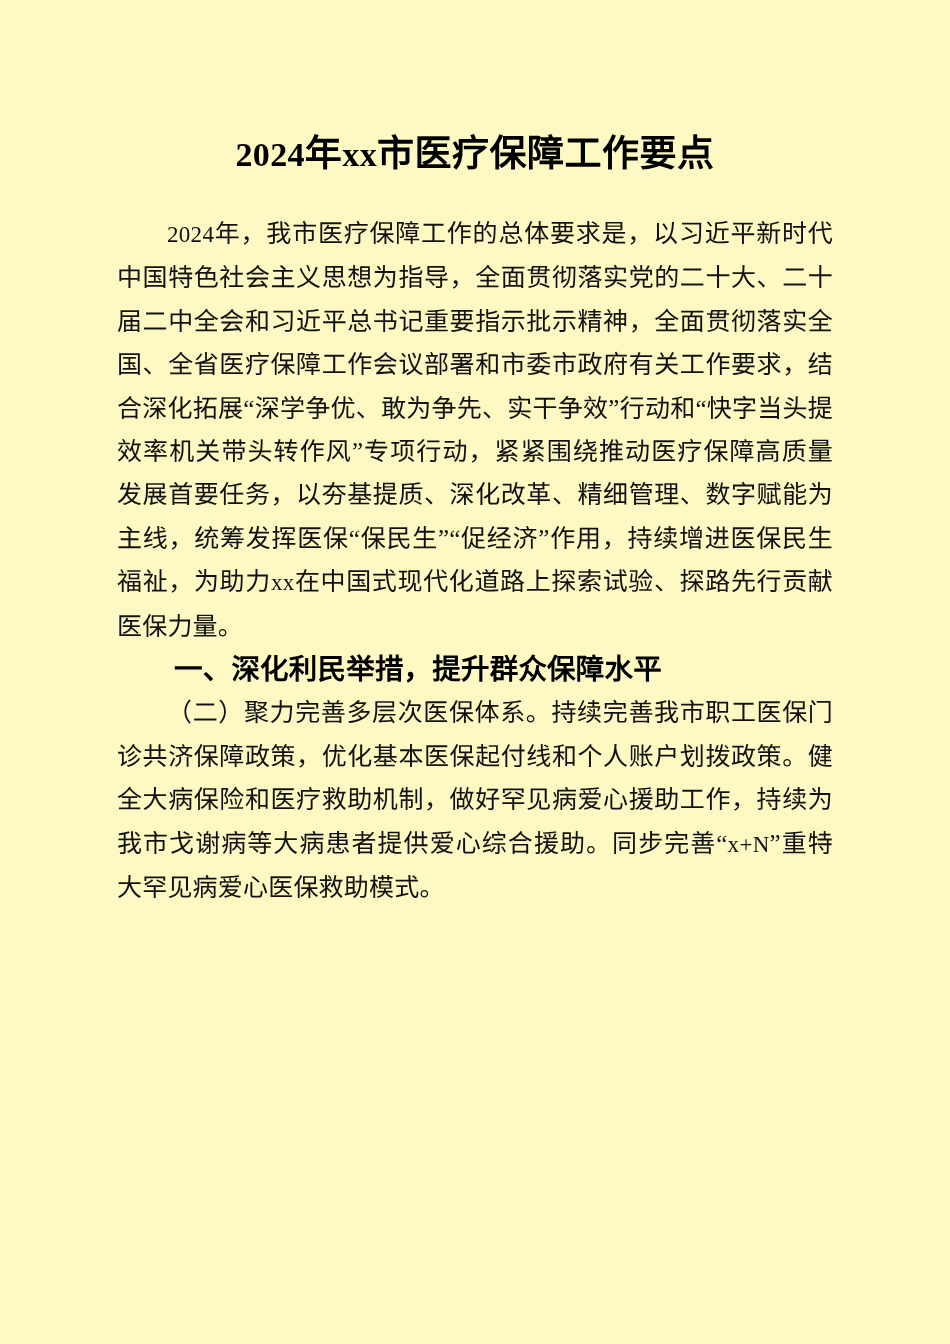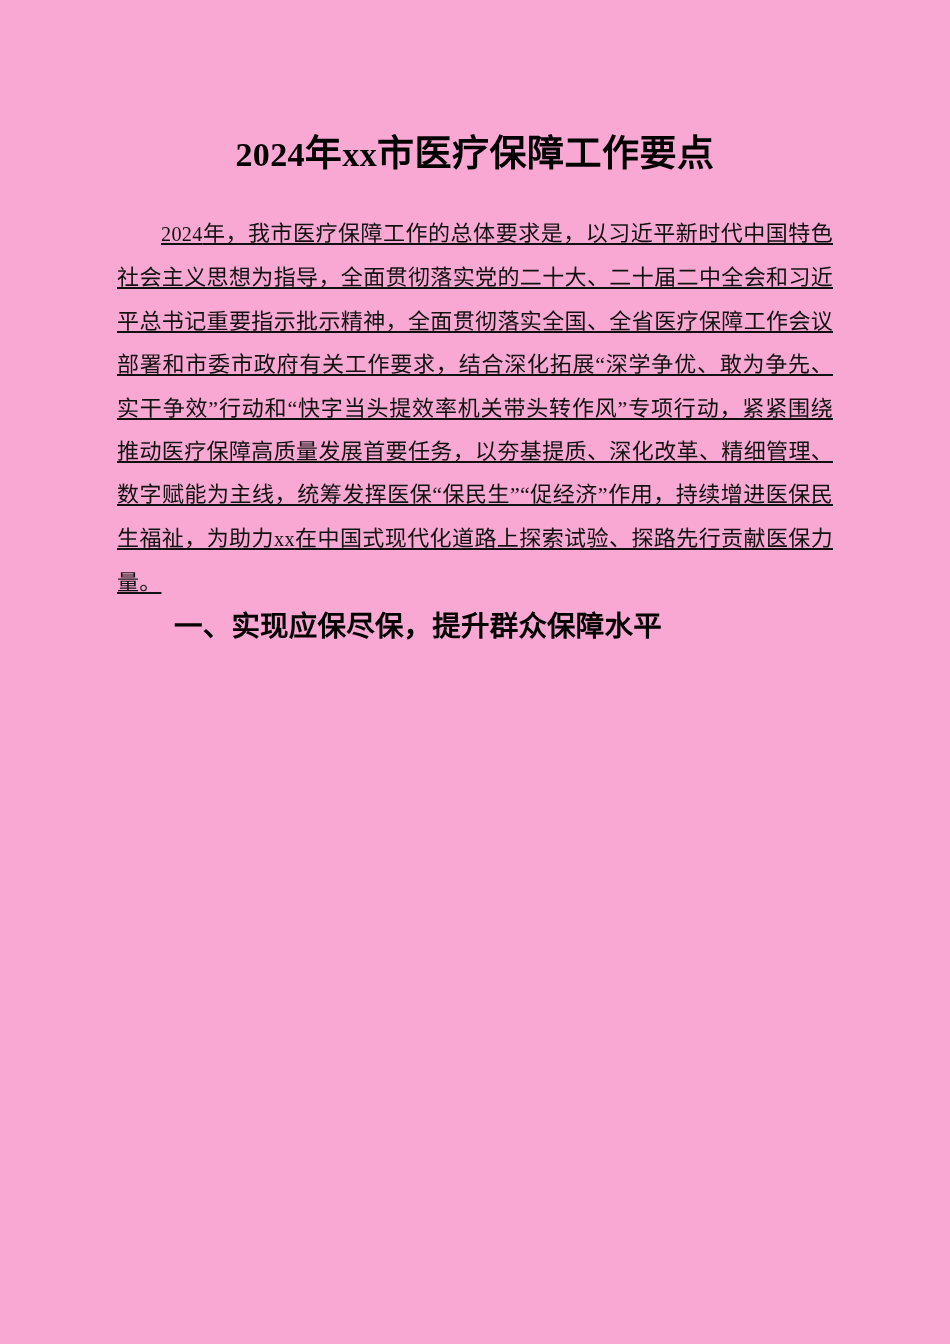--- a/index.html
+++ b/index.html
@@ -17,21 +17,21 @@
     color: #000000;
     -webkit-font-smoothing: antialiased;
   }
 
   .page {
     position: absolute;
     left: 0;
     top: 0;
     width: 950px;
     height: 1344px;
-    background: #f9a8d4;
+    background: #fef9c3;
     box-sizing: border-box;
   }
 
   .content {
     position: absolute;
     left: 117px;
     top: 0;
     width: 716px;
   }
 
@@ -52,29 +52,28 @@
 
   
   .body-block {
     padding-top: 31px;
   }
 
   p.para {
     margin: 0 0 0 0;
     padding: 0;
     font-family: "Liberation Serif", "DejaVu Serif", serif;
-    font-size: 22px;
+    font-size: 25px;
     line-height: 43.4px;
     text-align: justify;
     text-justify: inter-ideograph;
     text-indent: 2em;
     letter-spacing: 0.2px;
     color: #111111;
     word-break: break-all;
-    text-decoration: underline;
   }
 
   
   h2.section-heading {
     margin: 0;
     padding: 0;
     font-family: "Liberation Sans", "DejaVu Sans", sans-serif;
     font-weight: 700;
     font-size: 28.5px;
     line-height: 43.4px;
@@ -96,19 +95,20 @@
 
 <div class="page">
   <div class="content">
 
     <h1 class="doc-title"><span class="latin">2024</span>年<span class="latin">xx</span>市医疗保障工作要点</h1>
 
     <div class="body-block">
 
       <p class="para"><span class="latin">2024</span>年，我市医疗保障工作的总体要求是，以习近平新时代中国特色社会主义思想为指导，全面贯彻落实党的二十大、二十届二中全会和习近平总书记重要指示批示精神，全面贯彻落实全国、全省医疗保障工作会议部署和市委市政府有关工作要求，结合深化拓展“深学争优、敢为争先、实干争效”行动和“快字当头提效率机关带头转作风”专项行动，紧紧围绕推动医疗保障高质量发展首要任务，以夯基提质、深化改革、精细管理、数字赋能为主线，统筹发挥医保“保民生”“促经济”作用，持续增进医保民生福祉，为助力<span class="latin">xx</span>在中国式现代化道路上探索试验、探路先行贡献医保力量。</p>
 
-      <h2 class="section-heading">一、实现应保尽保，提升群众保障水平</h2>
+      <h2 class="section-heading">一、深化利民举措，提升群众保障水平</h2>
 
 
+      <p class="para">（二）聚力完善多层次医保体系。持续完善我市职工医保门诊共济保障政策，优化基本医保起付线和个人账户划拨政策。健全大病保险和医疗救助机制，做好罕见病爱心援助工作，持续为我市戈谢病等大病患者提供爱心综合援助。同步完善“<span class="latin">x+N</span>”重特大罕见病爱心医保救助模式。</p>
 
     </div>
   </div>
 </div>
 
 </body></html>

